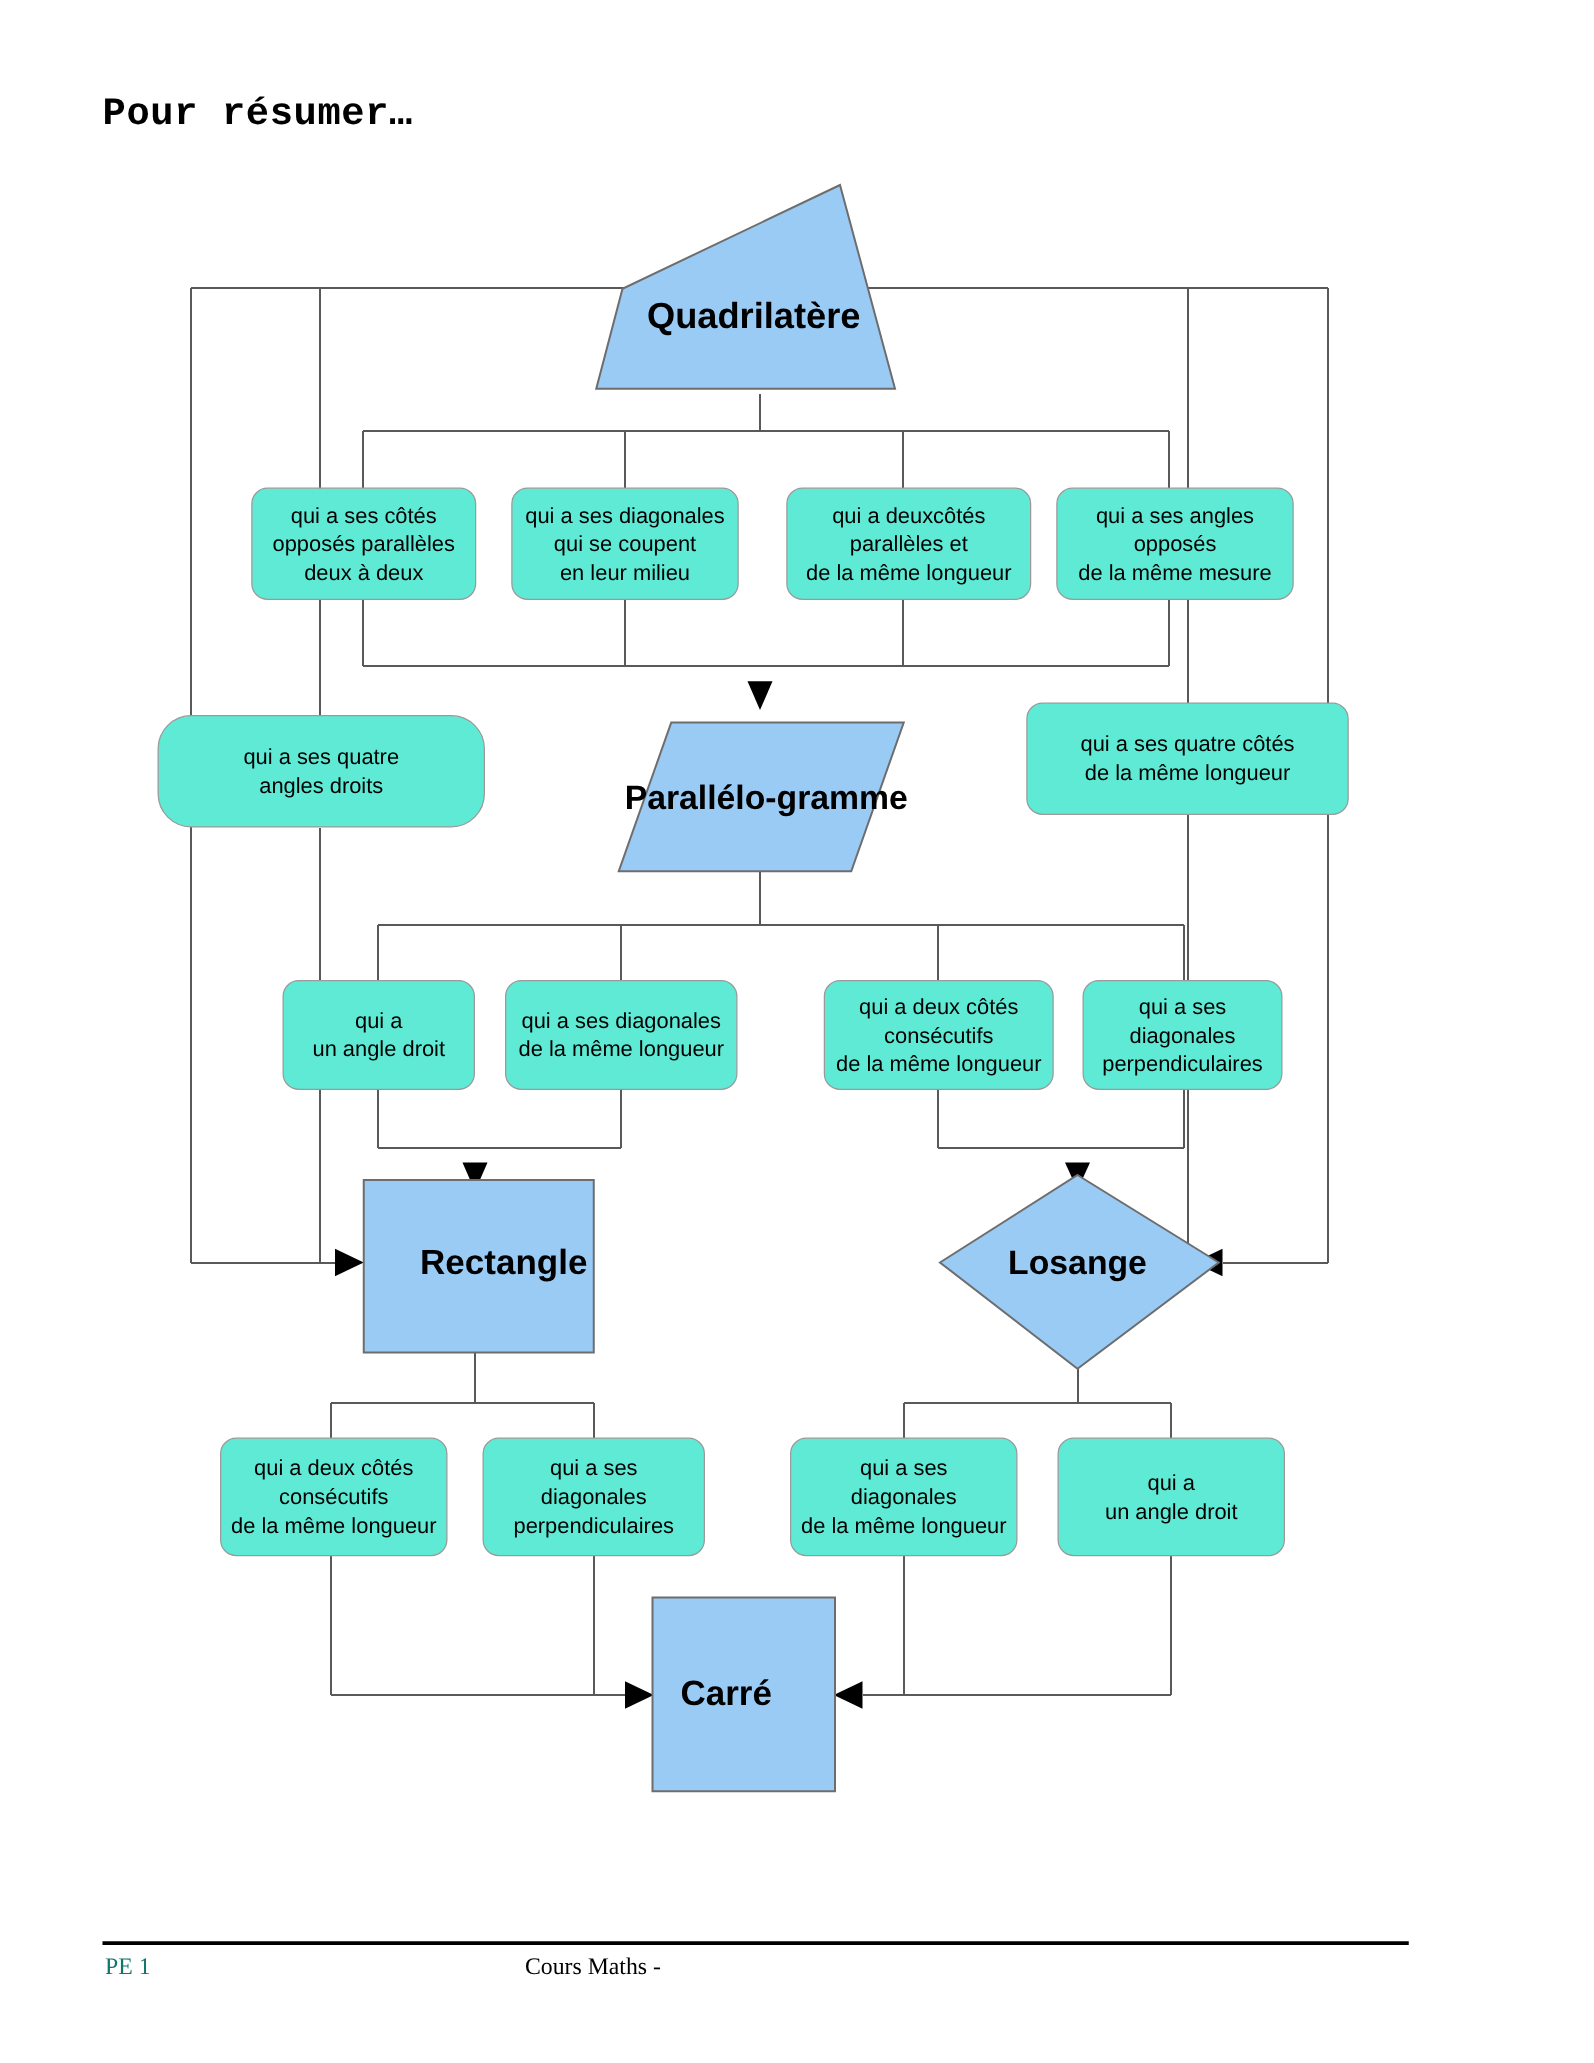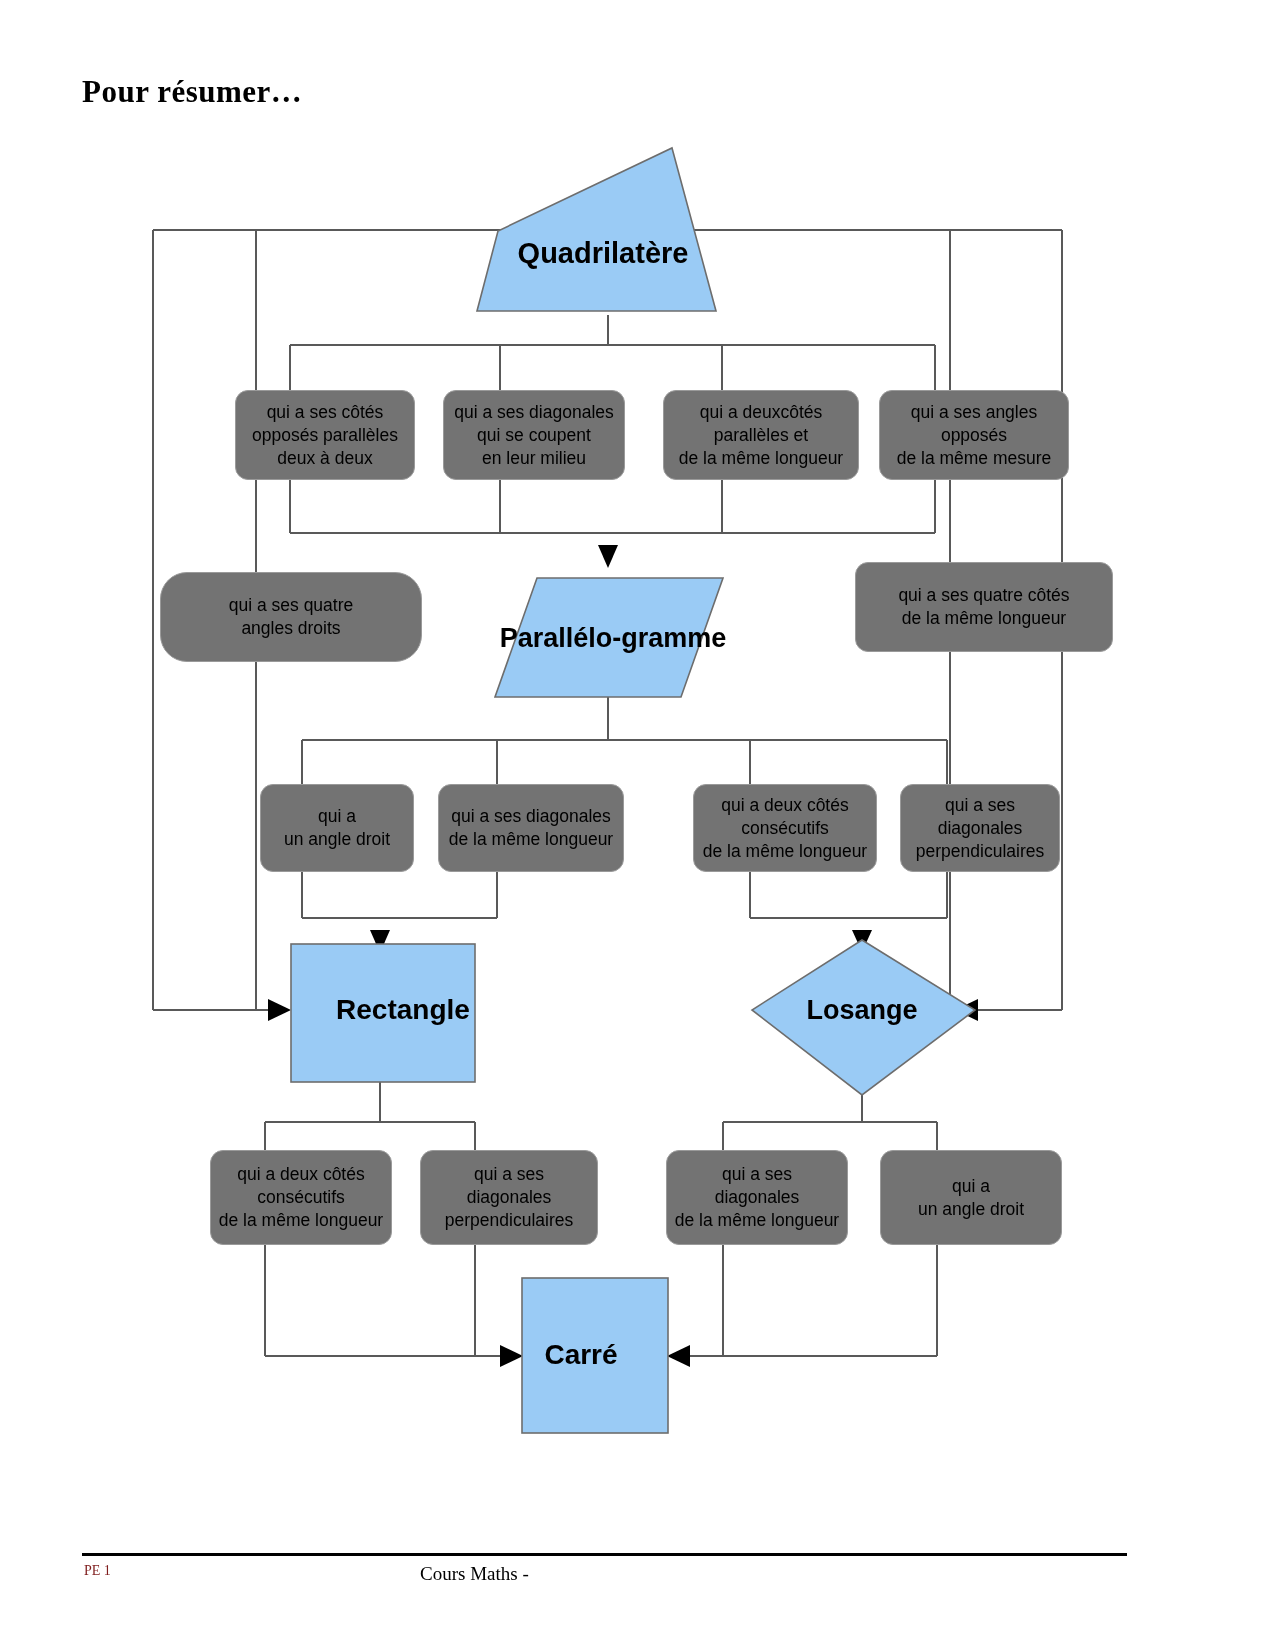--- a/index.html
+++ b/index.html
@@ -19,52 +19,51 @@
     position: absolute;
     left: 0; top: 0;
     width: 1275px;
     height: 1650px;
   }
 
   .page-title {
     position: absolute;
     left: 82px;
     top: 74px;
-    font-family: Liberation Serif, serif;
+    font-family: Liberation Mono, monospace;
     font-weight: bold;
     font-size: 31px;
     letter-spacing: 0.5px;
     color: #000;
     white-space: nowrap;
   }
 
   
   #canvas {
     position: absolute;
     left: 0; top: 0;
     width: 1275px;
     height: 1650px;
   }
 
   
   .cond {
     position: absolute;
     box-sizing: border-box;
-    background: #737373;
+    background: #5eead4;
     border: 1px solid #9a9a9a;
     border-radius: 13px;
     display: flex;
     align-items: center;
     justify-content: center;
     text-align: center;
     font-size: 17.5px;
     line-height: 23px;
     color: #000;
     padding: 2px 6px;
-    margin-left: 34px;
   }
   .cond span { display: block; }
 
   
   .shape-label {
     position: absolute;
     font-weight: bold;
     color: #000;
     text-align: center;
     display: flex;
@@ -85,22 +84,22 @@
     top: 1553px;
     width: 1045px;
     height: 3px;
     background: #000;
   }
   .footer-left {
     position: absolute;
     left: 84px;
     top: 1563px;
     font-family: "Liberation Serif", serif;
-    font-size: 14px;
-    color: #7f1d1d;
+    font-size: 19px;
+    color: #0f766e;
   }
   .footer-center {
     position: absolute;
     left: 420px;
     top: 1563px;
     font-family: "Liberation Serif", serif;
     font-size: 19px;
     color: #000;
   }
 </style>

